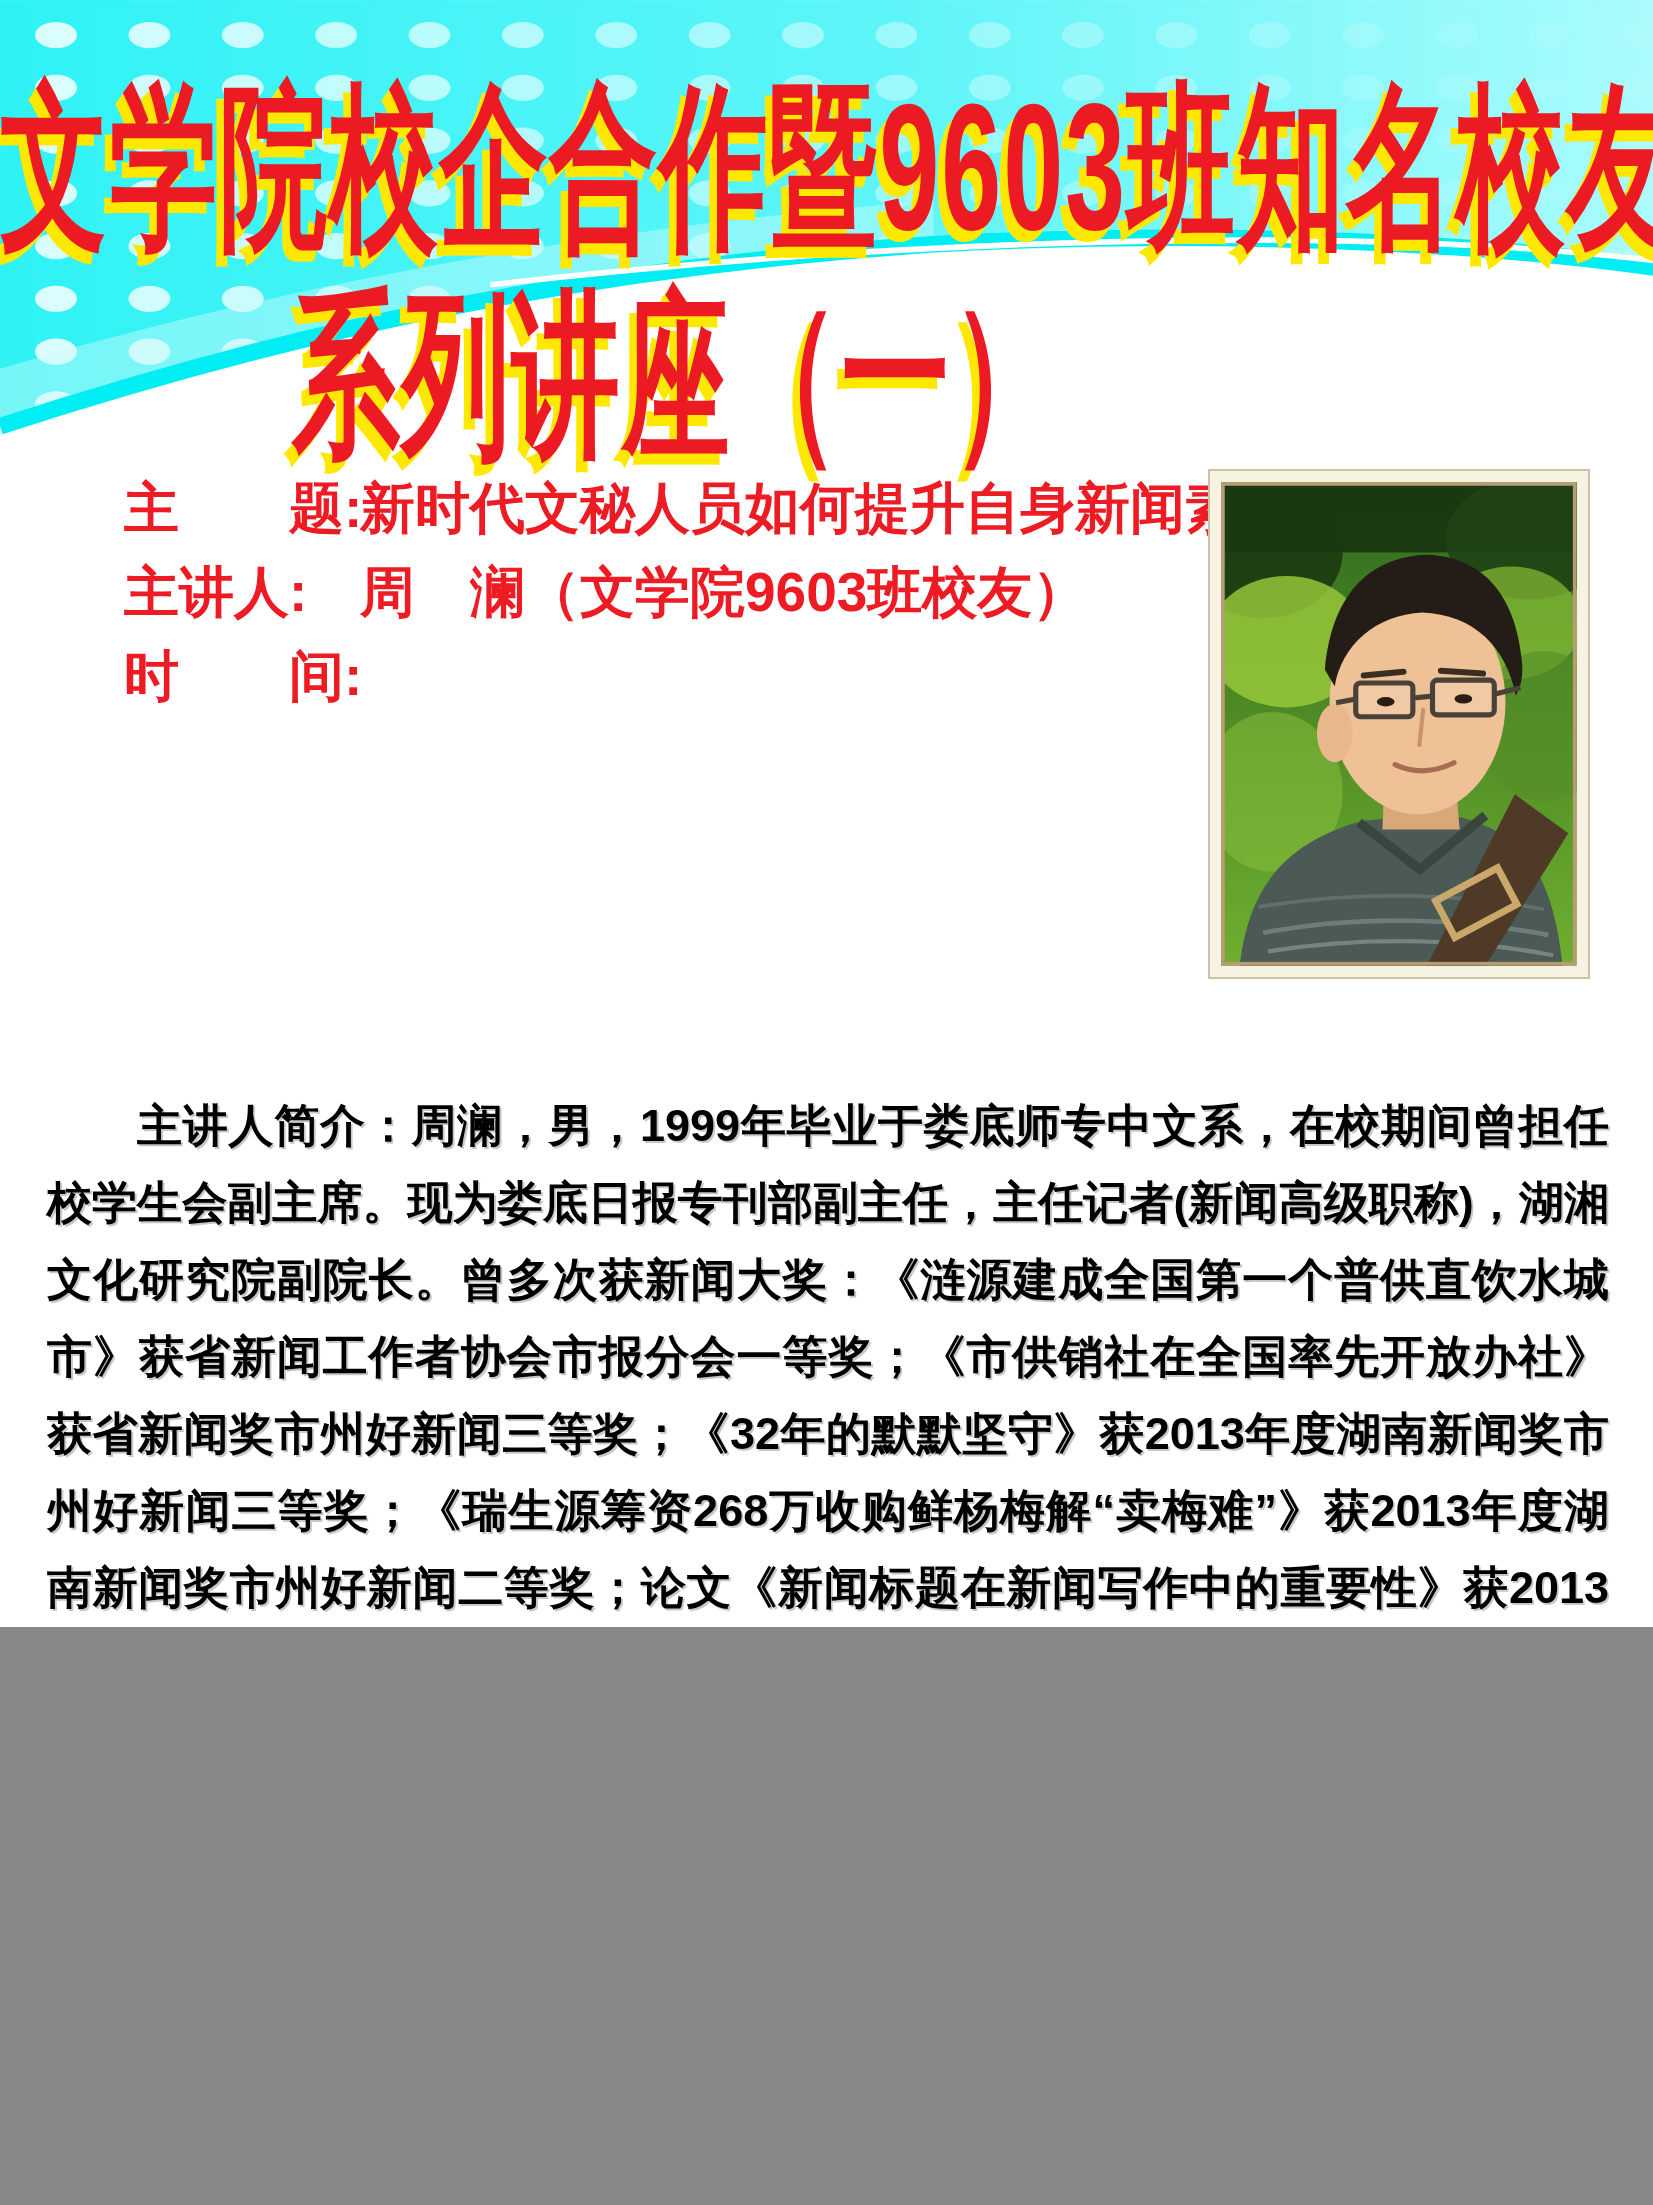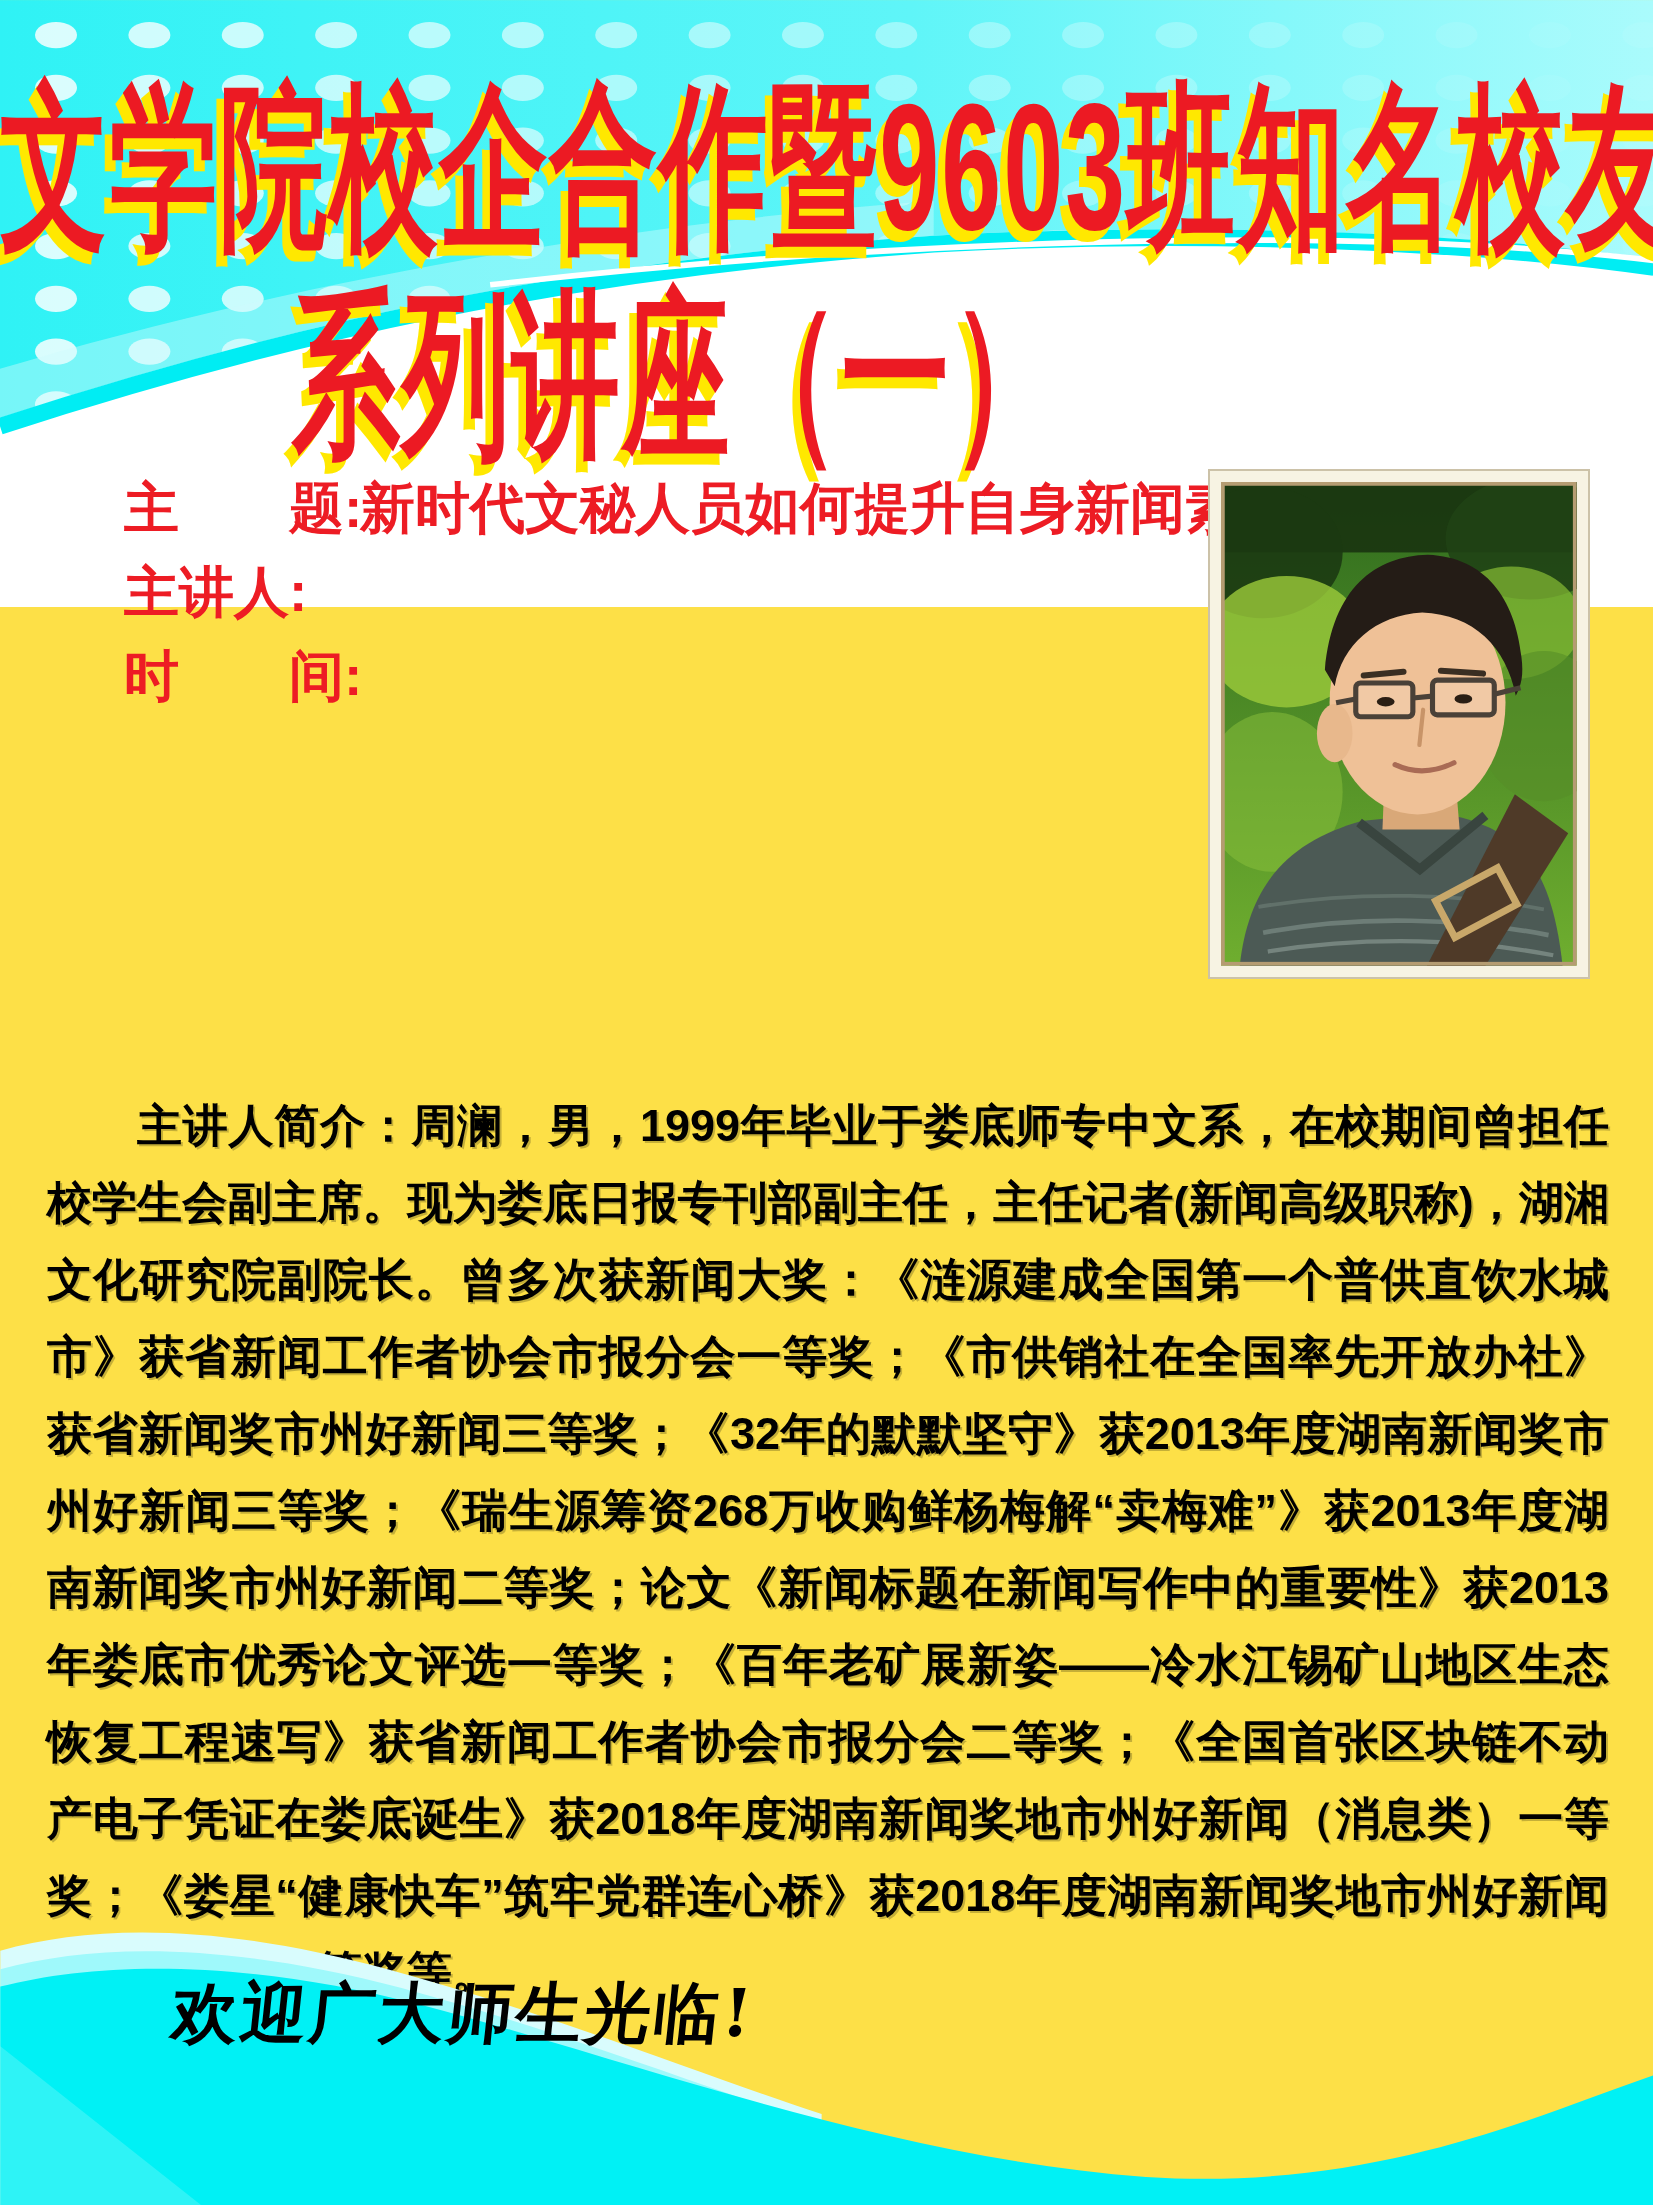--- a/index.html
+++ b/index.html
@@ -1,17 +1,17 @@
 <!DOCTYPE html>
 <html style="font-size:7.5px"><head>
 <meta charset="utf-8">
 <style>
   html,body{margin:0;padding:0;background:#888;}
   .poster{
-    position:relative; width:1654px; height:2205px; background:#fde047;
+    position:relative; width:1654px; height:1627px; background:#ffffff;
     overflow:hidden; font-family:"Liberation Sans", sans-serif;
   }
   svg{display:block;}
   .hdr{position:absolute;top:0;left:0;}
   .title-line{
     position:absolute; font-weight:bold; color:#EC1A23; white-space:nowrap;
     text-shadow:-7.5px 6.5px 0 #FFE800;
     transform:scaleY(1.66); transform-origin:50% 0; letter-spacing:1.9px;
   }
   .title1{top:78px; left:0; width:100%; text-align:center; font-size:108px; line-height:108px;}
@@ -267,20 +267,21 @@
   <div class="title-line title1">文学院校企合作暨9603班知名校友</div>
   <div class="title-line title2">系列讲座（一）</div>
 
   <div class="info">
     <div class="info-row">
       <span class="info-label">主　　题:</span>
       <span class="info-value">新时代文秘人员如何提升自身新闻素养</span>
     </div>
     <div class="info-row">
       <span class="info-label">主讲人:</span>
+      <span class="info-value">周　澜（文学院9603班校友）</span>
     </div>
     <div class="info-row">
       <span class="info-label">时　　间:</span>
     </div>
   </div>
 
   <div class="photo-frame">
     <svg viewBox="0 0 760 1030" preserveAspectRatio="none" aria-hidden="true">
       <defs>
         <linearGradient id="bgGreen" x1="0" y1="0" x2="0" y2="1">

